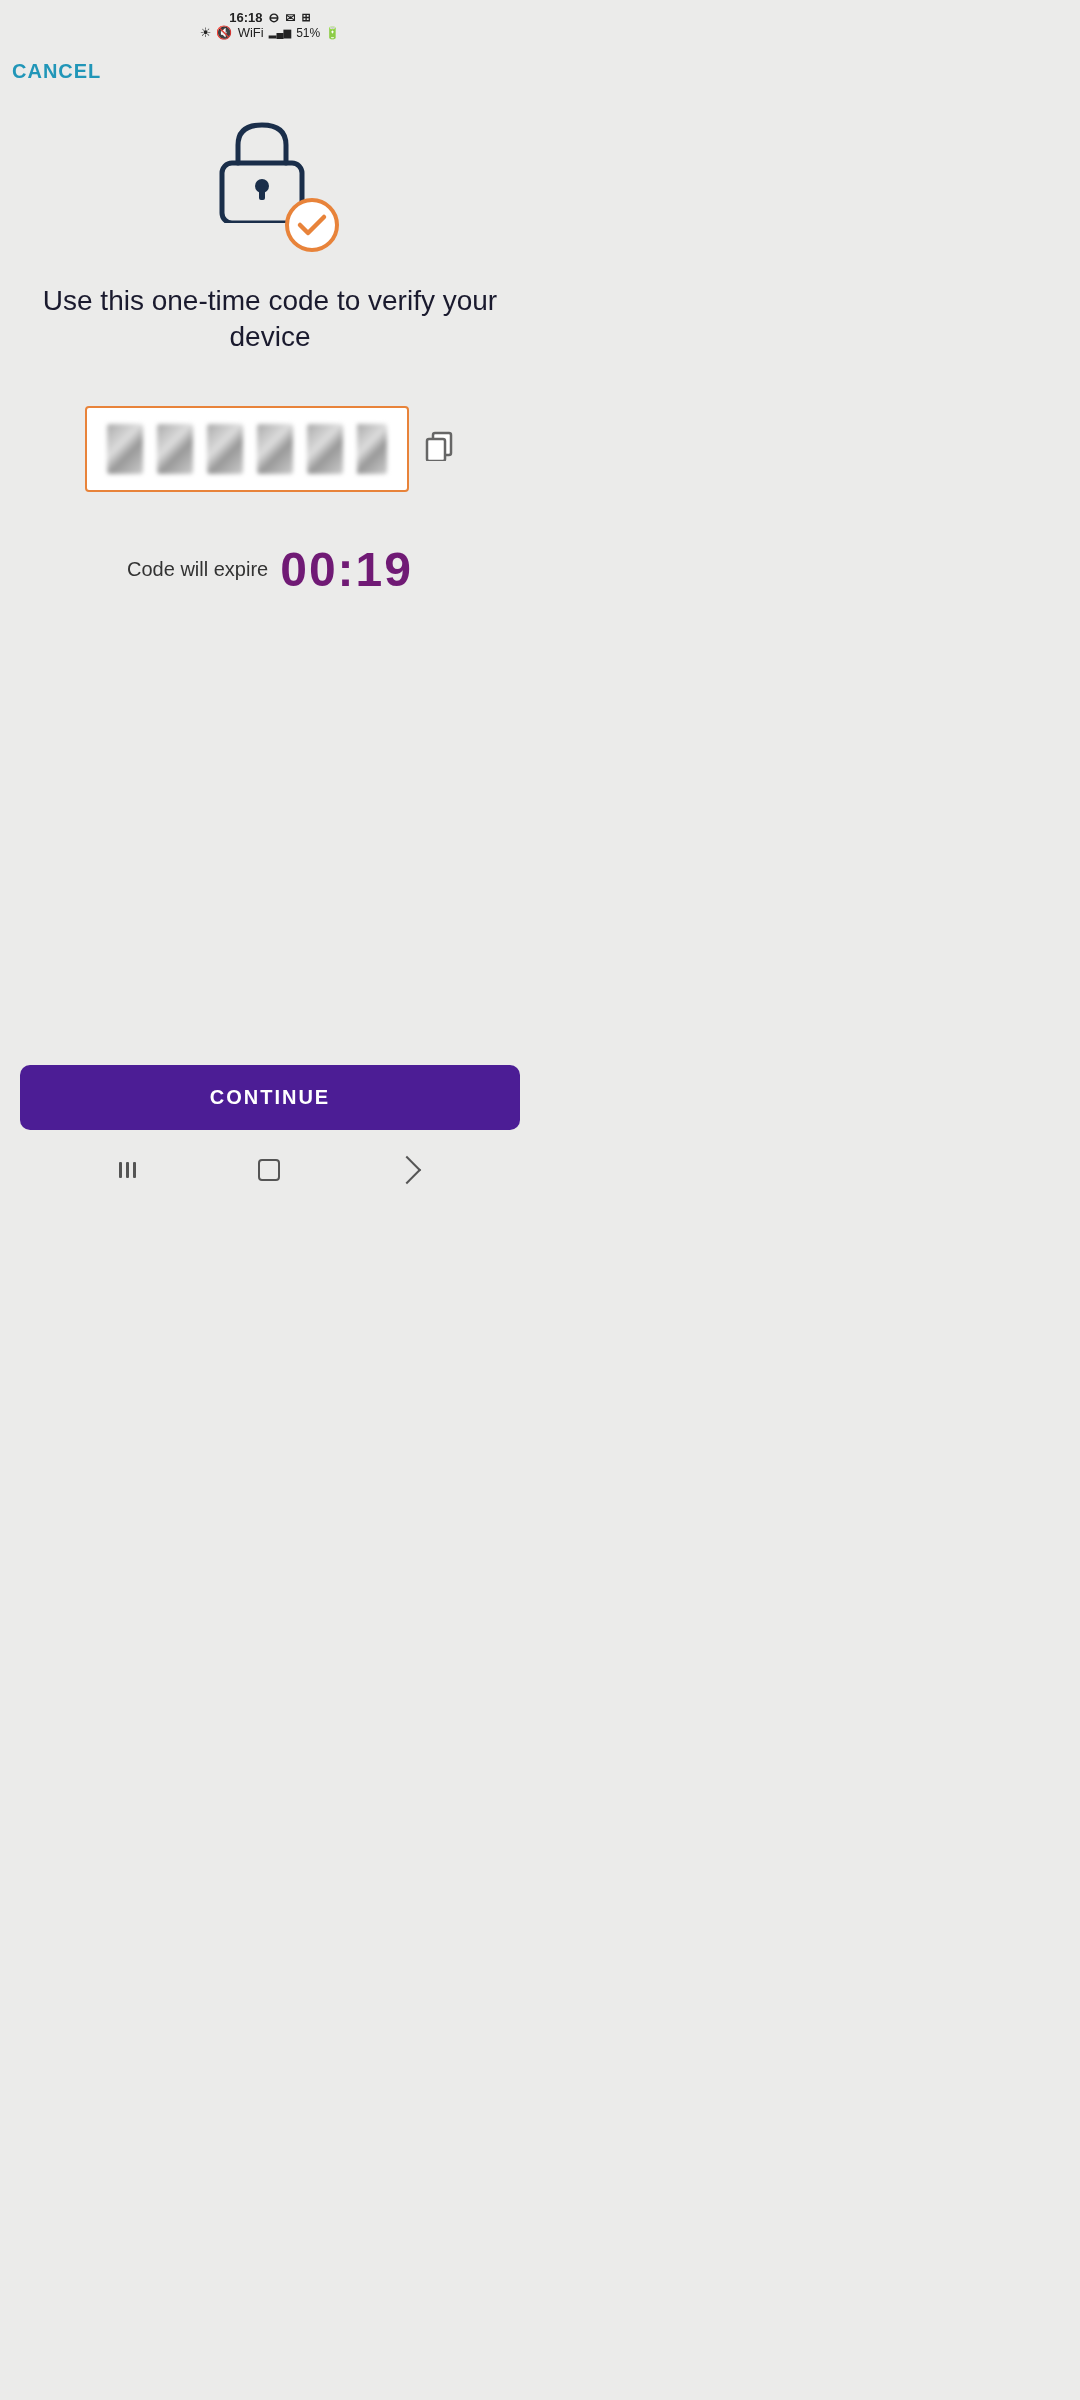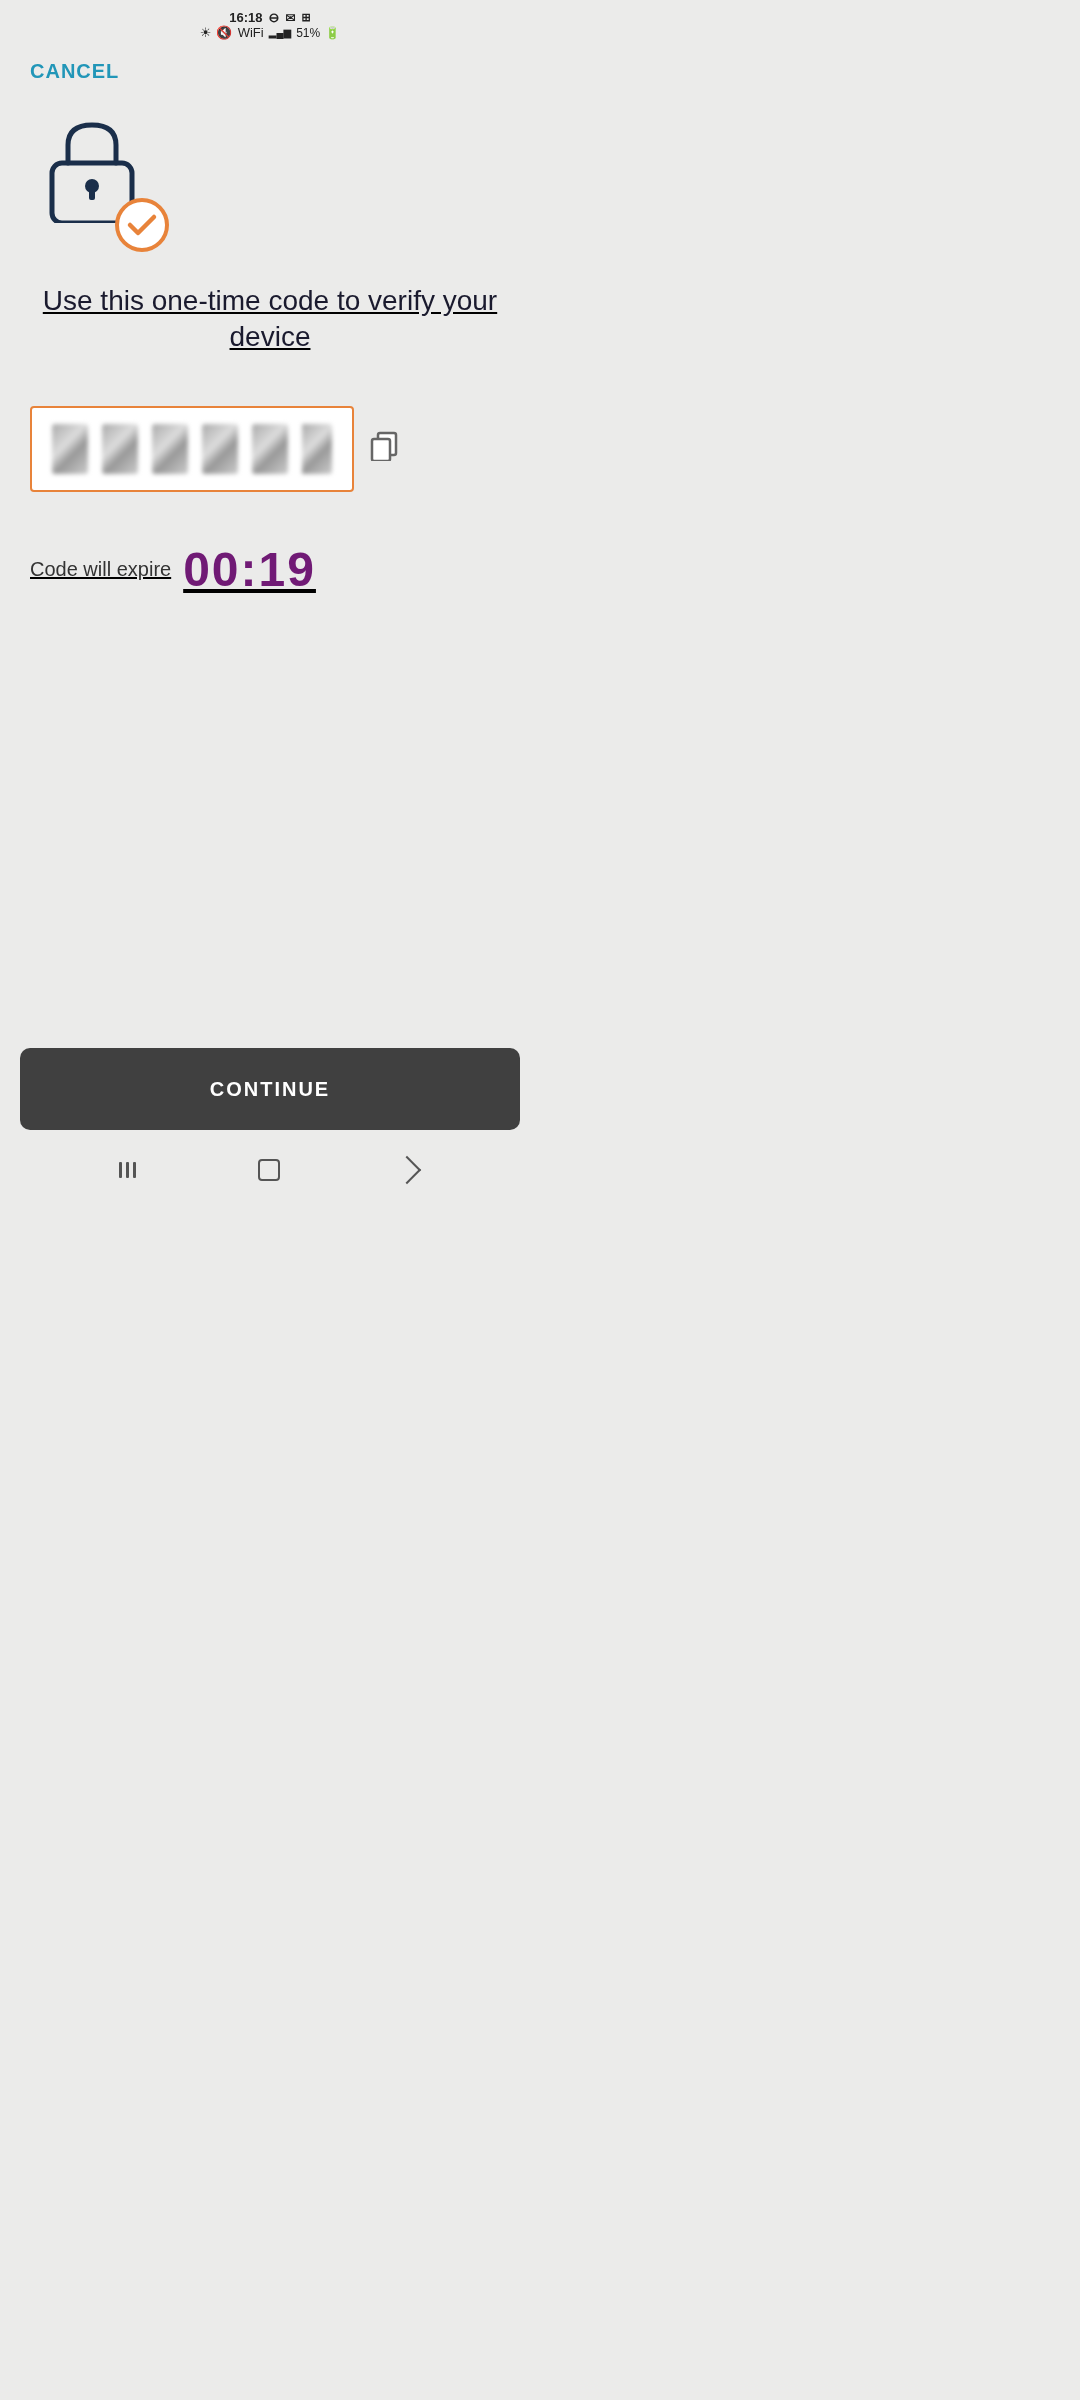--- a/index.html
+++ b/index.html
@@ -44,33 +44,32 @@
     .status-icon {
       font-size: 13px;
     }
 
     
     .cancel-btn {
       color: #2196B8;
       font-size: 20px;
       font-weight: 700;
       letter-spacing: 1px;
-      padding: 20px 30px 10px 30px;
+      padding: 20px 30px 10px 12px;
       display: inline-block;
       cursor: pointer;
       text-transform: uppercase;
     }
 
     
     .main-content {
       display: flex;
       flex-direction: column;
-      align-items: flex-start;
+      align-items: center;
       padding: 20px 30px 0 30px;
-      text-decoration: underline;
     }
 
     
     .lock-icon-container {
       position: relative;
       width: 140px;
       height: 140px;
       margin-bottom: 30px;
     }
 
@@ -156,25 +155,25 @@
       color: #701a75;
       letter-spacing: 2px;
     }
 
     
     .continue-btn {
       position: absolute;
       bottom: 70px;
       left: 20px;
       right: 20px;
-      background-color: #404040;
+      background-color: #4c1d95;
       color: white;
       border: none;
       border-radius: 10px;
-      height: 82px;
+      height: 65px;
       font-size: 20px;
       font-weight: 700;
       letter-spacing: 2px;
       text-transform: uppercase;
       cursor: pointer;
       display: flex;
       align-items: center;
       justify-content: center;
     }
 

